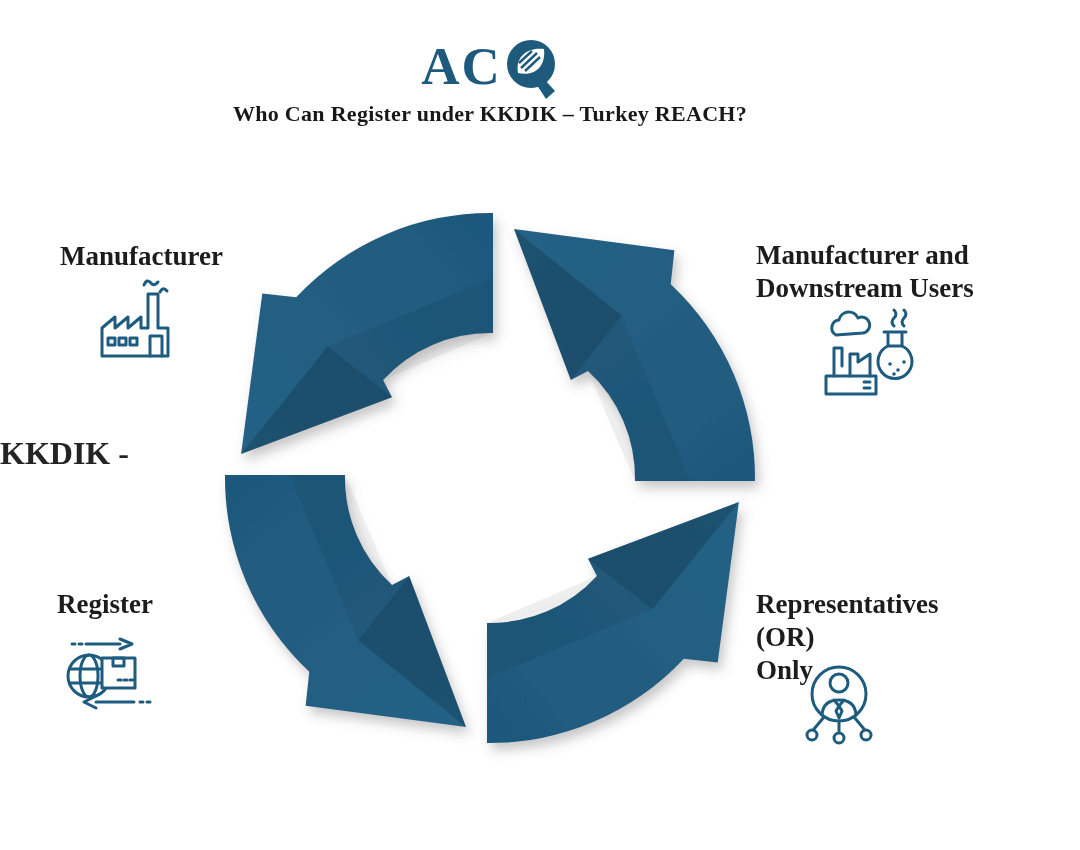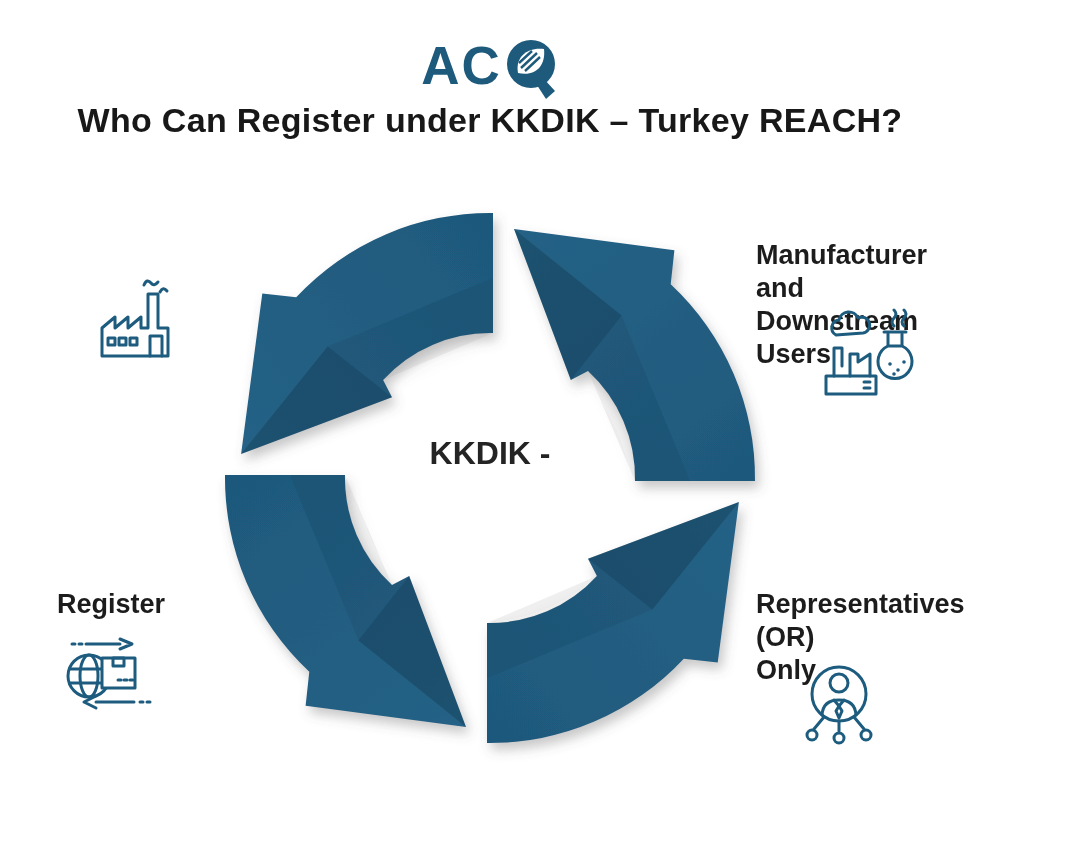--- a/index.html
+++ b/index.html
@@ -3,50 +3,50 @@
 <meta charset="utf-8">
 <style>
   :root{
     --arrow:#205b7e; --arrow-dark:#1e587b; --arrow-light:#256286;
     --accent:#1d5a7c; --icon-stroke:#1d5c7e; --ink:#1c1c1c; --background:#ffffff;
   }
   html,body{margin:0;padding:0;background:#fff;}
   .canvas{
     position:relative;width:980px;height:850px;overflow:hidden;
     background:var(--background);
-    font-family:Liberation Sans, sans-serif;color:var(--ink);
+    font-family:Liberation Serif, serif;color:var(--ink);
   }
   
   .logo{
     position:absolute;top:34px;left:0;width:100%;height:64px;
     display:flex;justify-content:center;align-items:center;
     font-size:53px;font-weight:bold;letter-spacing:2px;color:var(--accent);
   }
   .logo span{line-height:64px;}
   .logo svg{margin:7px 1px 0 2px;overflow:visible;}
   .logo-q-circle{fill:var(--accent);}
   .logo-q-tail{fill:var(--accent);}
   .logo-q-leaf{fill:#fff;stroke:none;}
   .logo-q-stripes{stroke:var(--accent);stroke-width:2.4;fill:none;}
   
   .title{
     position:absolute;top:101px;left:0;width:100%;
-    text-align:center;font-size:34px;font-weight:bold;letter-spacing:.3px;
+    text-align:center;font-size:22px;font-weight:bold;letter-spacing:.3px;
     color:#181818;
   }
   
   .cycle{position:absolute;left:140px;top:148px;}
   .abody{fill:url(#ag);}
   .g0{stop-color:var(--arrow-dark);}
   .g1{stop-color:var(--arrow-light);}
   .facet-head{fill:rgba(0,0,0,0.16);}
   .facet-band{fill:rgba(0,0,0,0.06);}
   
   .center-label{
-    position:absolute;left:0;top:431px;width:980px;text-align:center;
+    position:absolute;left:0;top:431px;width:980px;text-align:left;
     font-size:32px;font-weight:bold;color:#242424;line-height:44px;
   }
   
   .corner-label{position:absolute;font-size:27px;font-weight:bold;line-height:33px;color:var(--ink);}
   .lbl-manufacturer{left:60px;top:240px;}
   .lbl-formulators{left:756px;top:239px;}
   .lbl-importer{left:57px;top:588px;}
   .lbl-onlyrep{left:756px;top:588px;}
   .cicon{position:absolute;}
   .icon-manufacturer{left:94px;top:276px;}
@@ -120,20 +120,23 @@
           <path class="facet-head" d="M 24 -248.9 L 131.6 -162.4 L 80.8 -98 Z"></path>
         </g>
       </g>
     </g>
   </svg>
 
   <div class="center-label">
     <div>KKDIK -</div>
   </div>
 
+  <div class="corner-label lbl-manufacturer">
+    <div>Manufacturer</div>
+  </div>
   <svg class="cicon icon-manufacturer oicon" width="94" height="88" viewBox="0 0 94 88">
     <path d="M 50 9 q 3 -7 7 -2 q 3 4 7 -1"></path>
     <path d="M 66 16 q 3 -6 7 -1"></path>
     <path d="M 8 80 V 52 L 21 41 V 52 L 34 41 V 52 L 47 41 V 52 H 54 V 18 H 64 V 52 H 74 V 80 Z"></path>
     <path d="M 56 80 V 60 H 68 V 80"></path>
     <rect x="14" y="62" width="7" height="7"></rect>
     <rect x="25" y="62" width="7" height="7"></rect>
     <rect x="36" y="62" width="7" height="7"></rect>
   </svg>
 

